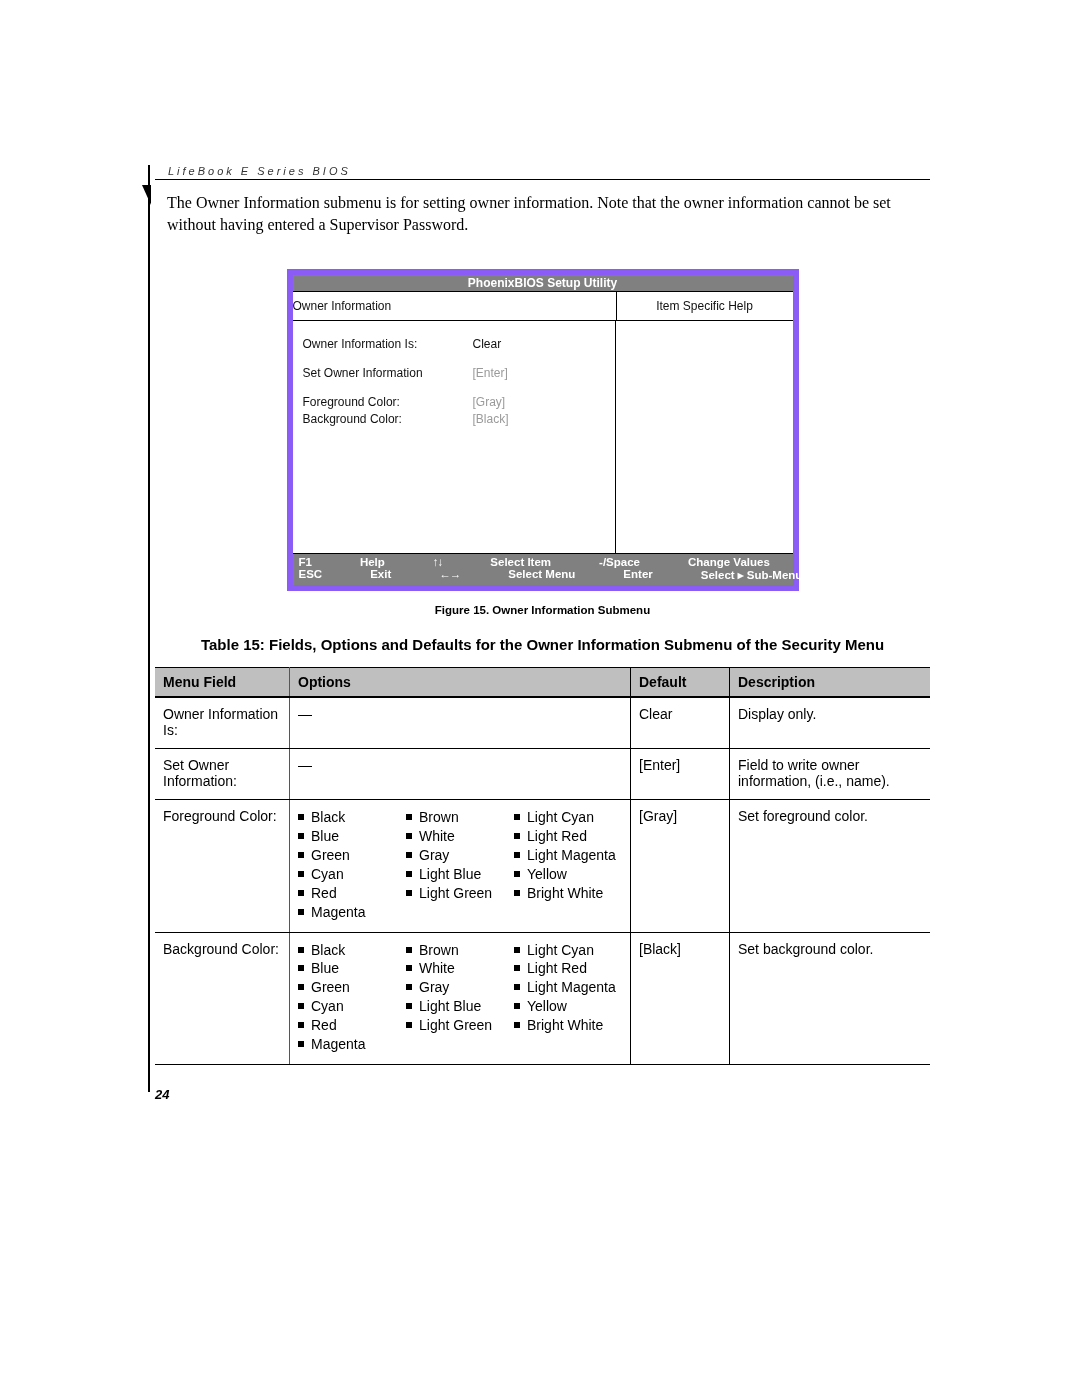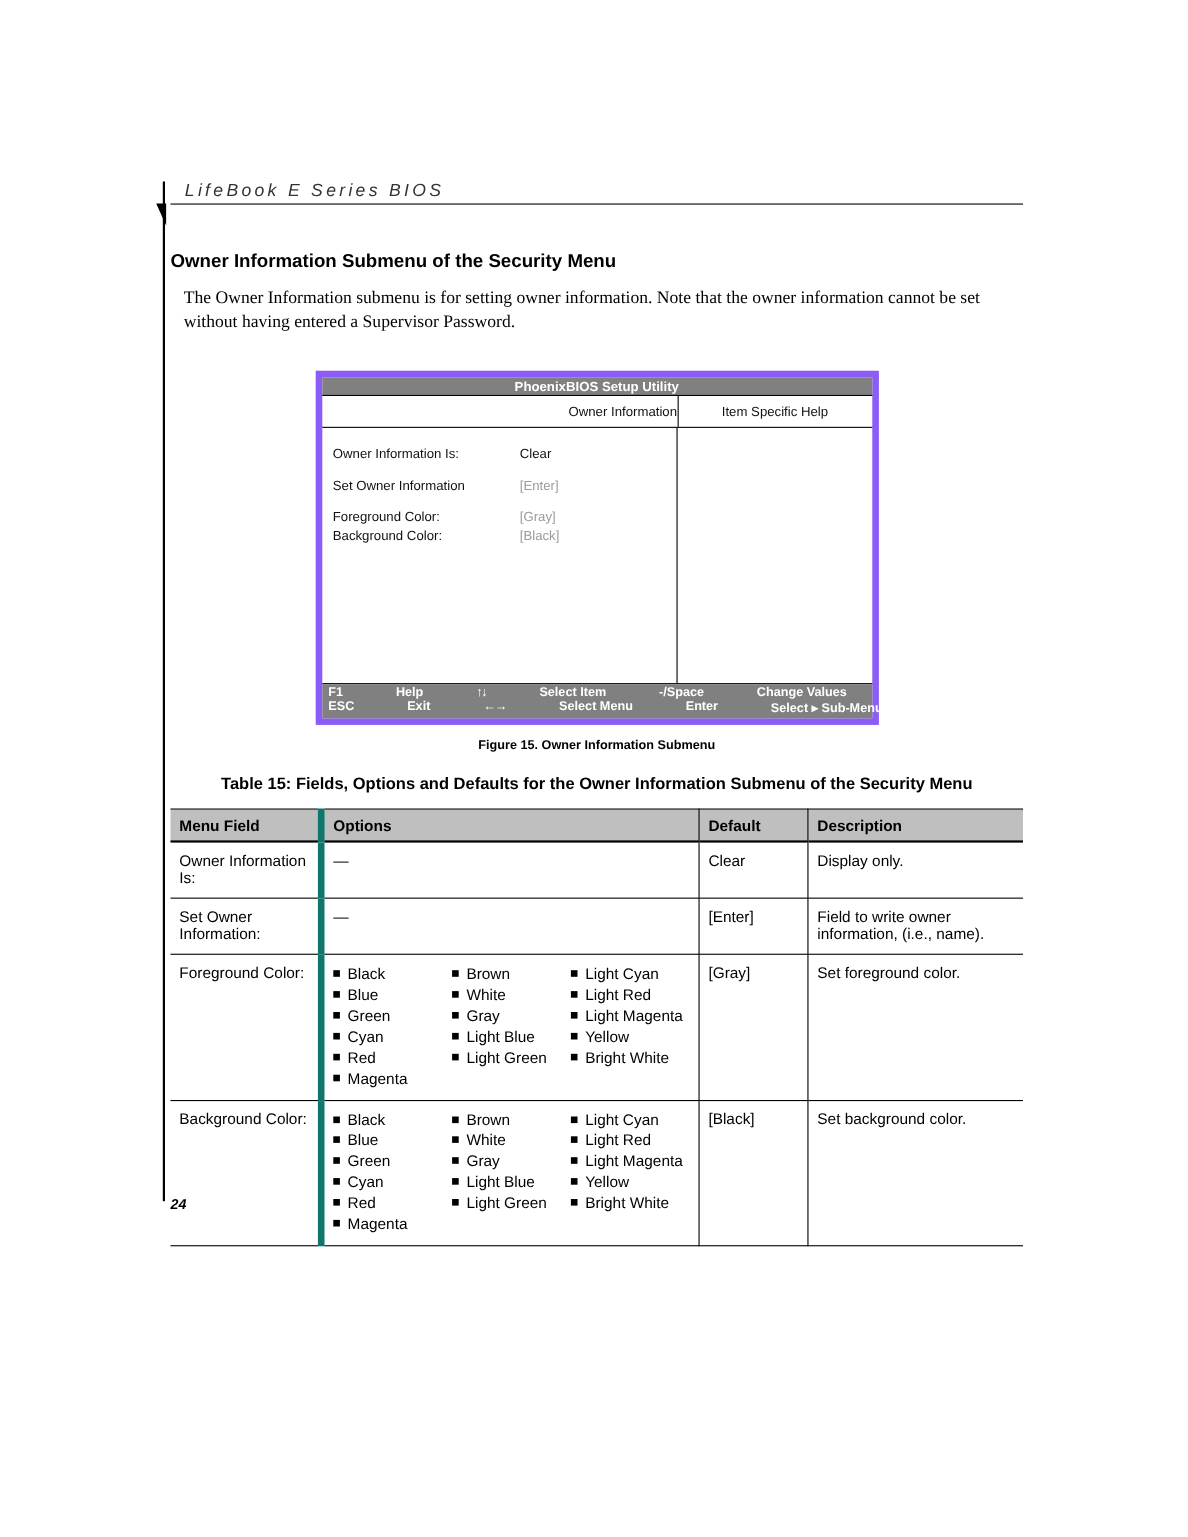--- a/index.html
+++ b/index.html
@@ -29,21 +29,21 @@
     top: 185px;
     width: 0; height: 0;
     border-style: solid;
     border-width: 0 9px 20px 0;
     border-color: transparent #000 transparent transparent;
   }
   .running-head {
     font-family: Arial, Helvetica, sans-serif;
     font-style: italic;
     letter-spacing: 3px;
-    font-size: 16px;
+    font-size: 11px;
     color: #333;
     padding-left: 13px;
     border-bottom: 1px solid #000;
     padding-bottom: 2px;
   }
   h3 {
     font-family: Arial, Helvetica, sans-serif;
     font-weight: bold;
     font-size: 17px;
     margin: 42px 0 4px 0;
@@ -112,21 +112,21 @@
     font-weight: bold;
     color: #111;
   }
   .bios-header-row {
     display: flex;
     border-bottom: 1px solid #000;
   }
   .bios-left-head {
     flex: 0 0 323px;
     border-right: 1px solid #000;
-    text-align: right;
+    text-align: left;
     padding: 7px 0;
   }
   .bios-right-head {
     flex: 1;
     text-align: center;
     padding: 7px 0;
   }
   .bios-body {
     display: flex;
     height: 232px;
@@ -175,21 +175,21 @@
     font-weight: bold;
     padding: 6px 8px;
     border-top: 1px solid #000;
     border-bottom: 1px solid #000;
   }
   .opt-table td {
     vertical-align: top;
     padding: 8px 8px 10px 8px;
     border-bottom: 1px solid #000;
   }
-  .col-field { width: 118px; border-right: 6px solid #0f766e; }
+  .col-field { width: 118px; border-right: 1px solid #0f766e; }
   .col-opts  { width: 290px; border-right: 1px solid #000; }
   .col-def   { width: 82px;  border-right: 1px solid #000; }
   .headrow-sep td, .headrow-sep th { border-bottom: 2px solid #000; }
   .colgroup {
     display: flex;
   }
   .colgroup ul {
     list-style: none;
     margin: 0; padding: 0;
     width: 108px;
@@ -207,21 +207,20 @@
 </style>
 </head>
 <body>
 
 <div class="page">
   <div class="page-border-left"></div>
   <div class="page-border-notch"></div>
 
   <div class="running-head">LifeBook E Series BIOS</div>
 
-  <h3>Owner Information Submenu of the Security Menu</h3>
   <p class="para">The Owner Information submenu is for setting owner information. Note that the owner information cannot be set without having entered a Supervisor Password.</p>
 
   <div class="bios">
     <div class="bios-title">PhoenixBIOS Setup Utility</div>
     <div class="bios-header-row">
       <div class="bios-left-head">Owner Information</div>
       <div class="bios-right-head">Item Specific Help</div>
     </div>
     <div class="bios-body">
       <div class="bios-body-left">

